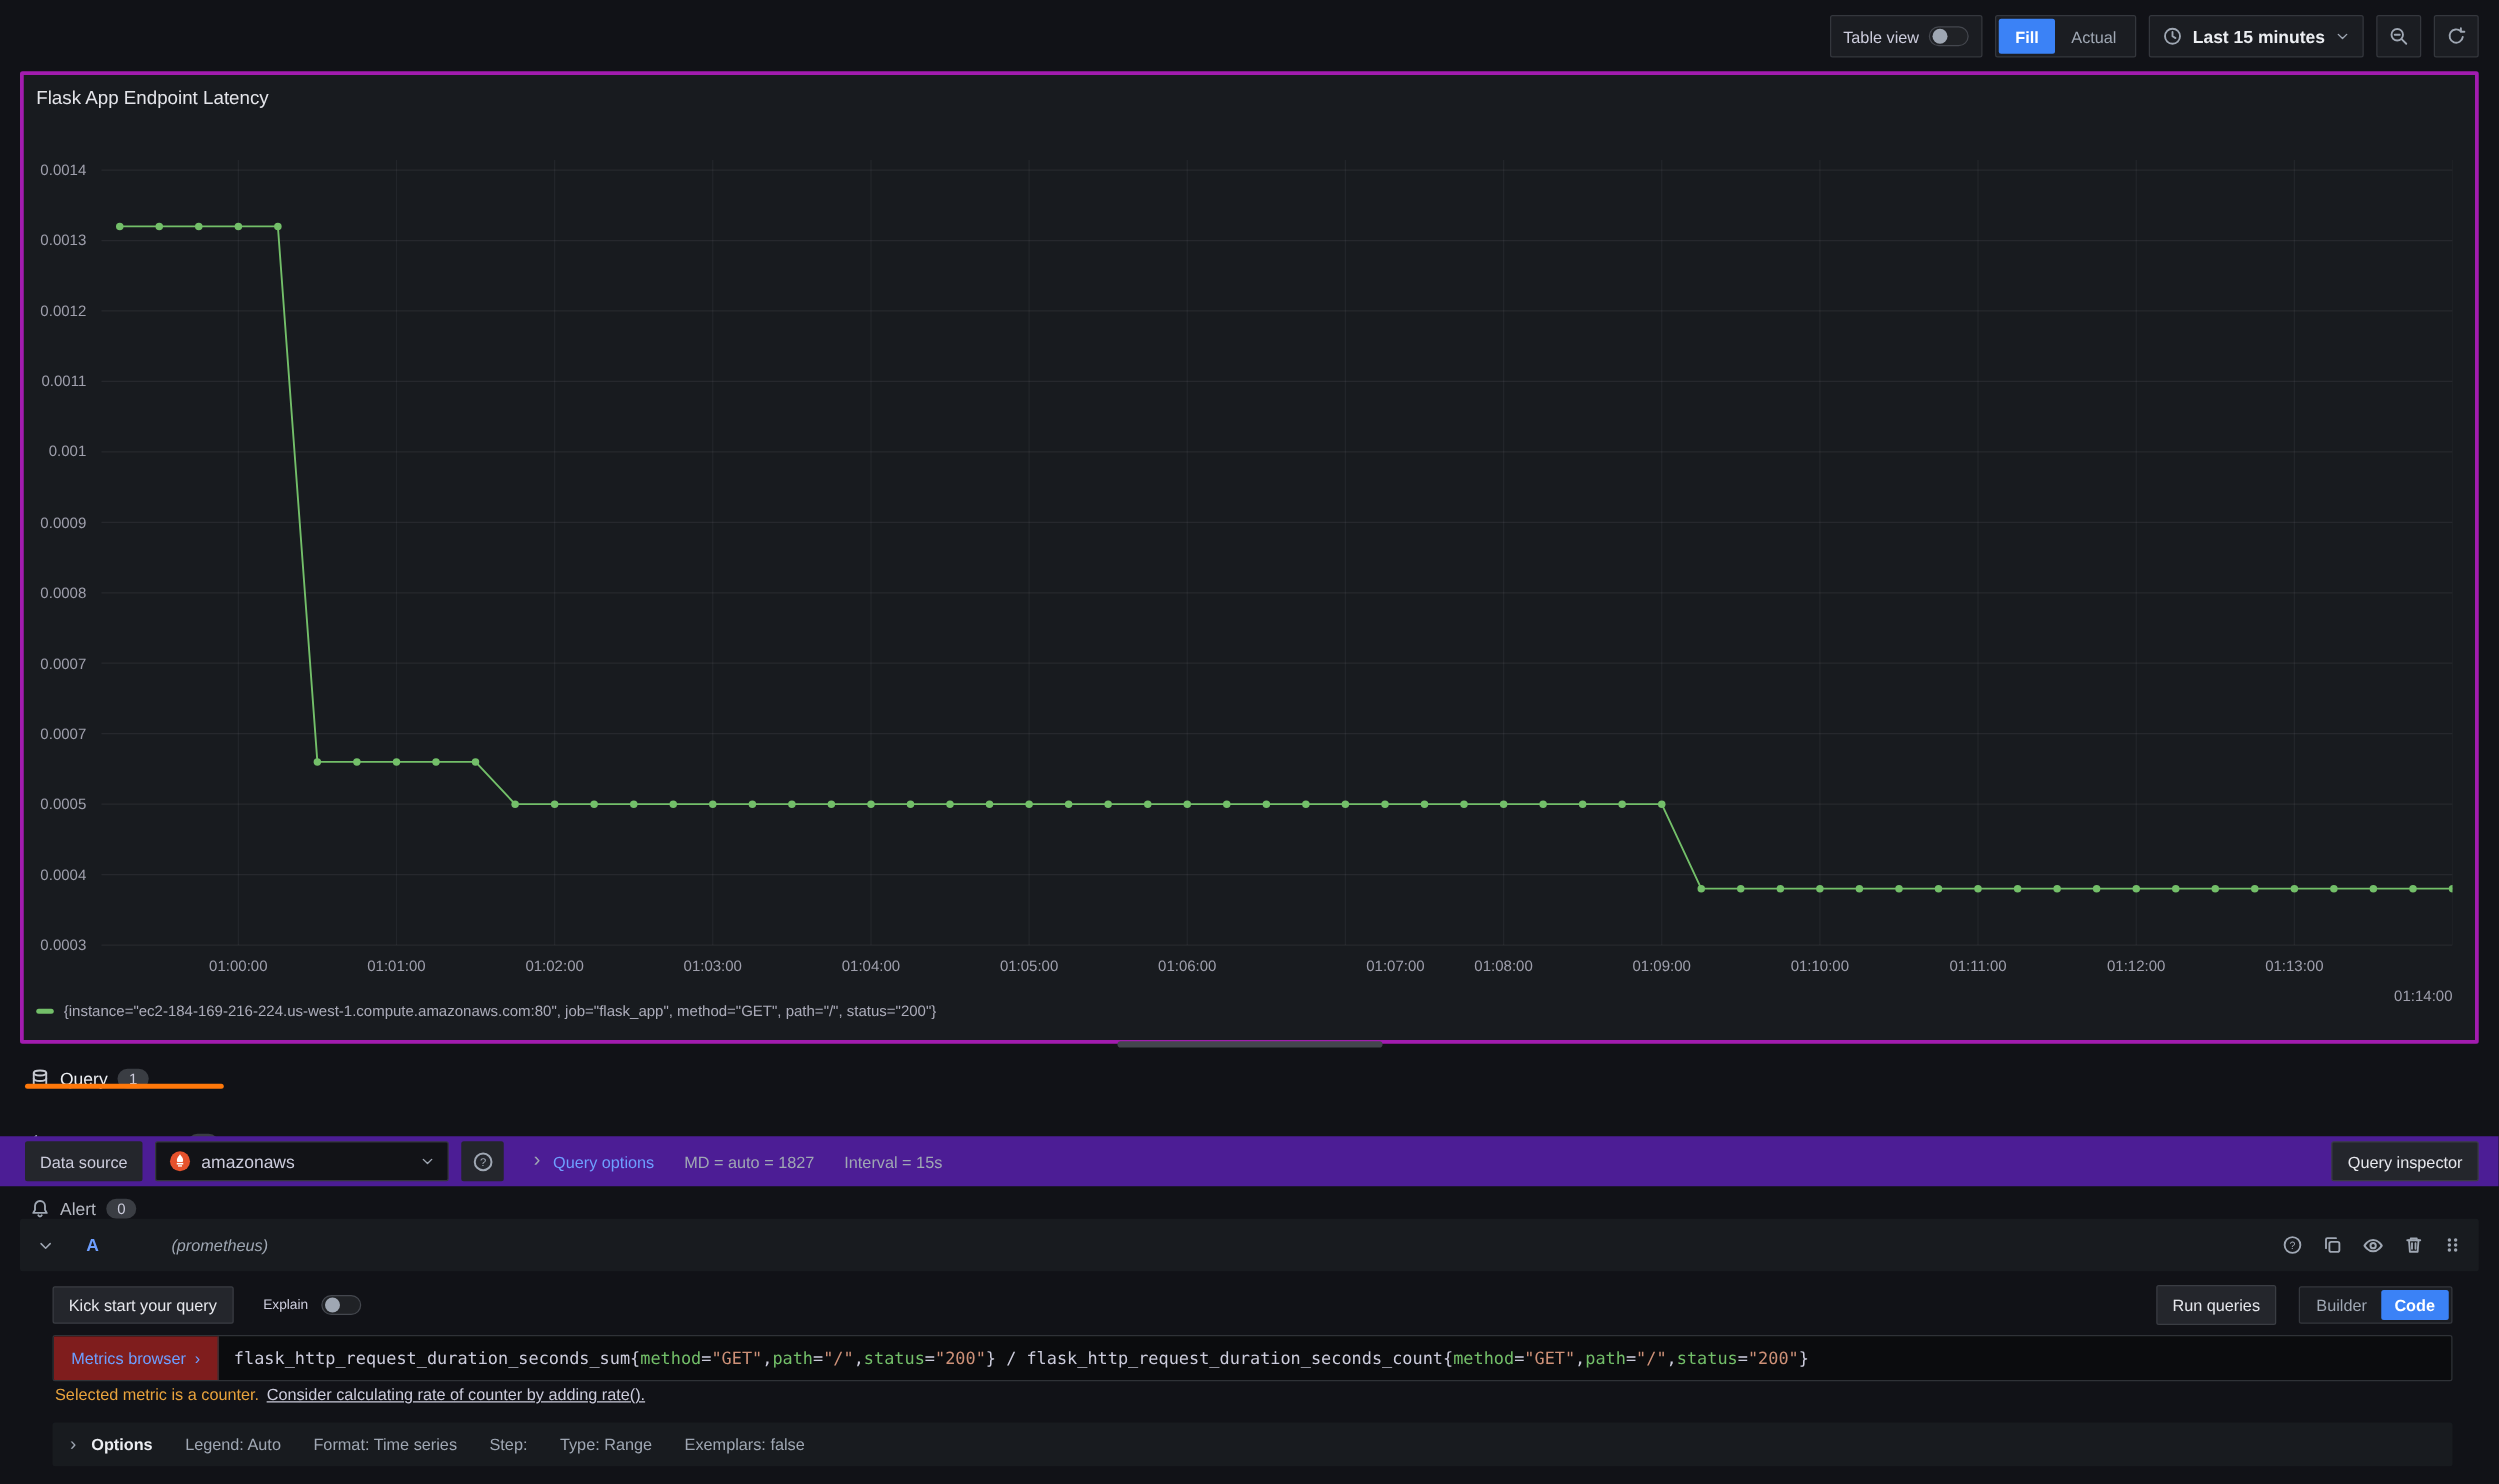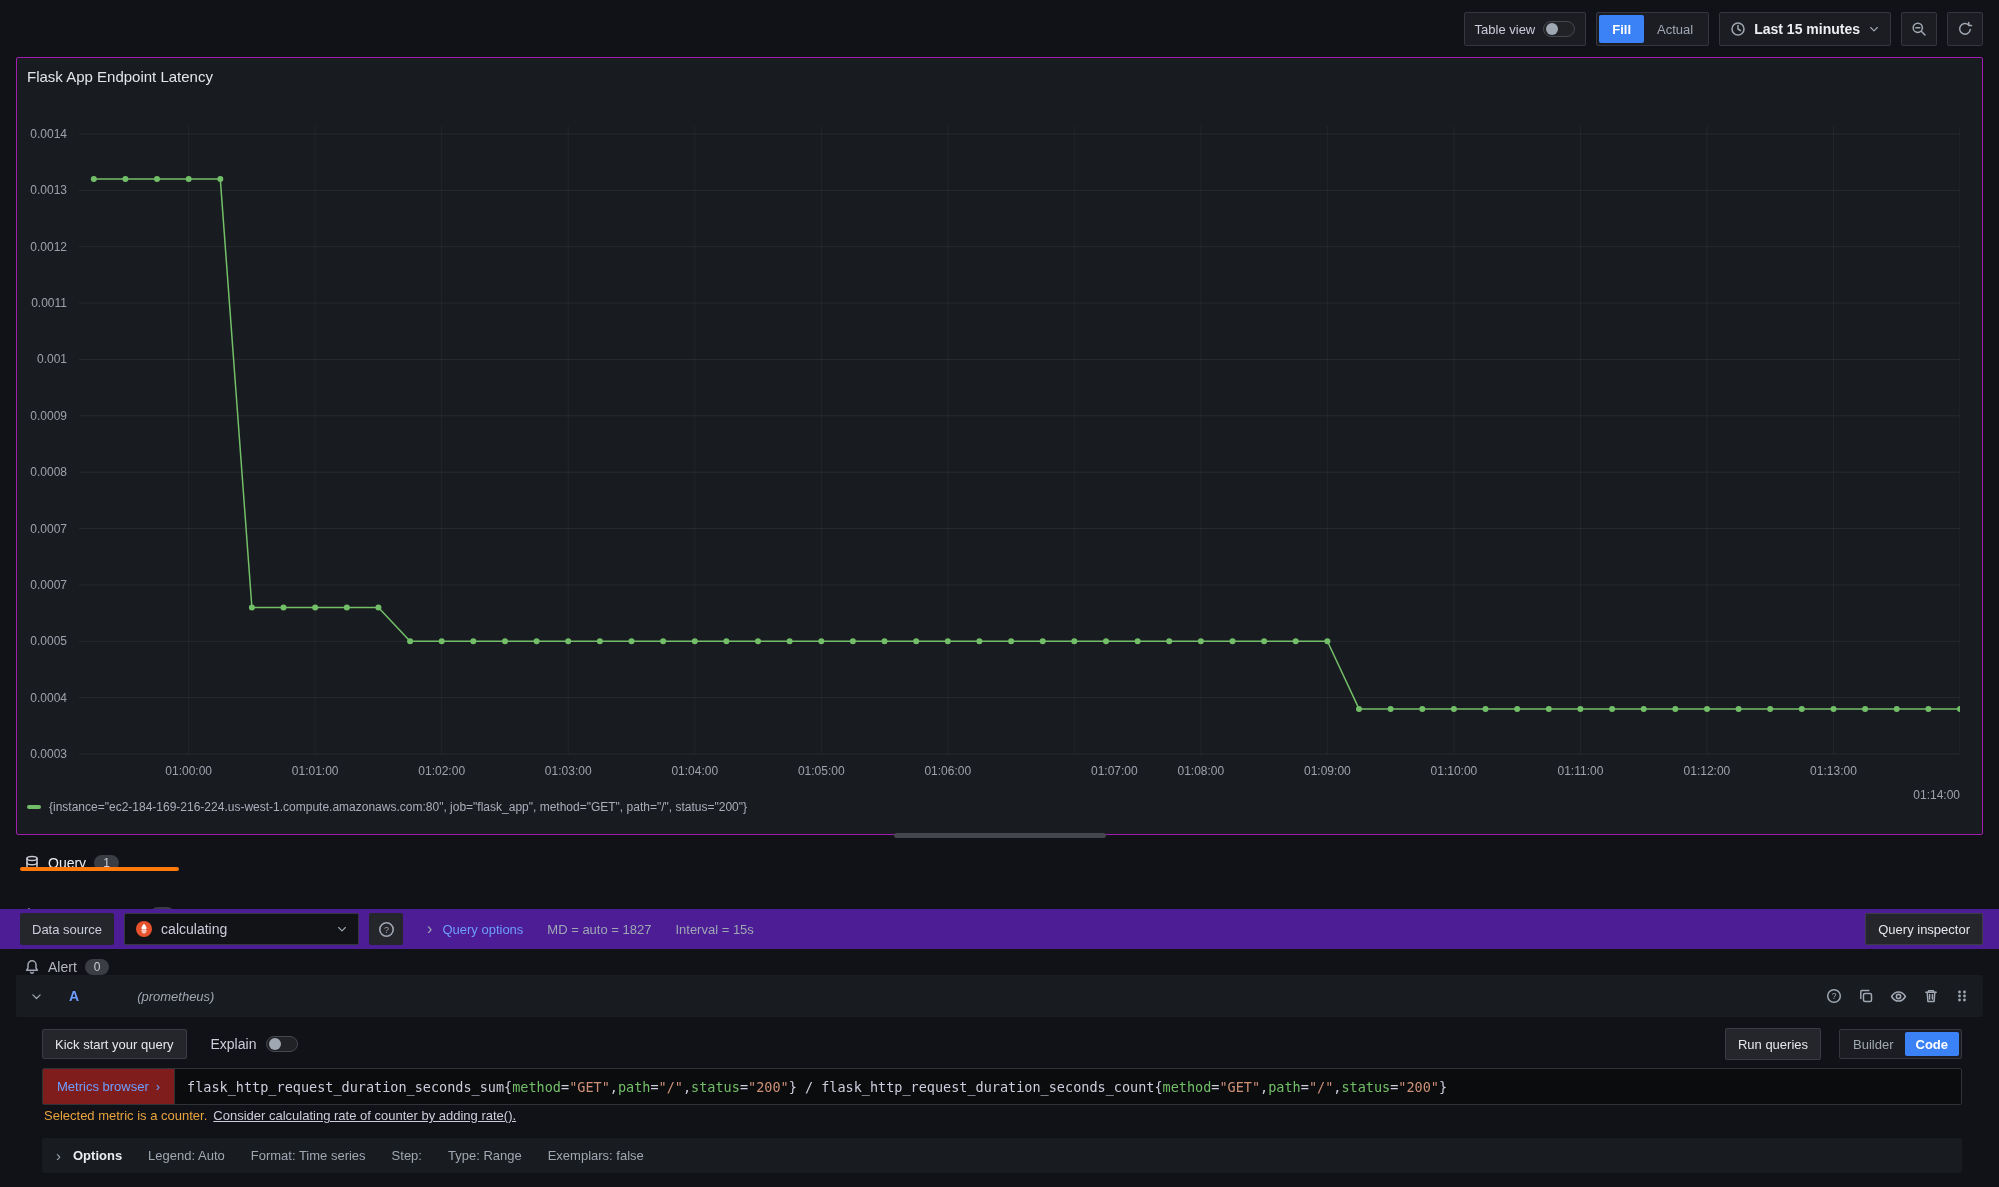--- a/index.html
+++ b/index.html
@@ -18,21 +18,21 @@
   .tb-box { display:flex; align-items:center; gap:8px; background:#1b1d22; border:1px solid #34373d; border-radius:2px; padding:0 10px; font-size:13px; color:#ccccdc; }
   .seg-group { display:flex; align-items:stretch; background:#1b1d22; border:1px solid #34373d; border-radius:2px; padding:2px; }
   .seg-item { display:flex; align-items:center; padding:0 13px; font-size:13px; color:#9fa7b3; border-radius:2px; cursor:pointer; }
   .seg-item.sel { background:#3b82f6; color:#fff; font-weight:700; }
   .toggle { width:32px; height:16px; border-radius:9px; background:#202226; border:1px solid #44474e; position:relative; cursor:pointer; }
   .toggle .knob { position:absolute; left:2px; top:1px; width:12px; height:12px; border-radius:50%; background:#9fa7b3; }
   .tb-btn { width:36px; display:flex; align-items:center; justify-content:center; background:#1b1d22; border:1px solid #34373d; border-radius:2px; cursor:pointer; }
   .time-label { font-size:14px; font-weight:700; color:#eceef2; }
 
   
-  .panel { position:absolute; top:57px; left:16px; width:1967px; height:778px; background:#181b1f; border:1px solid #a21caf; border-radius:2px; }
+  .panel { position:absolute; top:57px; left:16px; width:1967px; height:778px; background:#181b1f; border:3px solid #a21caf; border-radius:2px; }
   .panel-title { position:absolute; top:10px; left:10px; font-size:15px; font-weight:500; color:#e4e5ea; }
   #chart-svg { position:absolute; top:68px; left:62px; }
   .ytick { position:absolute; left:0; width:50px; text-align:right; font-size:12px; color:rgba(204,204,220,0.75); line-height:16px; }
   .xtick { position:absolute; top:706px; transform:translateX(-50%); font-size:12px; color:rgba(204,204,220,0.75); white-space:nowrap; }
   .xtick.last { transform:translateX(-100%); }
   .legend { position:absolute; top:742px; left:10px; display:flex; align-items:center; gap:8px; }
   .legend-swatch { width:14px; height:4px; border-radius:2px; }
   .legend-label { font-size:12px; color:rgba(204,204,220,0.82); }
 
   
@@ -60,21 +60,21 @@
   
   .qa-header { position:absolute; top:975px; left:16px; width:1967px; height:42px; background:#181b1f; border-radius:2px; display:flex; align-items:center; padding:0 14px 0 14px; gap:18px; }
   .refid { color:#6e9fff; font-size:14px; font-weight:700; margin-left:8px; }
   .ds-hint { color:#9fa7b3; font-size:13px; font-style:italic; margin-left:40px; }
   .qa-icons { margin-left:auto; display:flex; gap:16px; align-items:center; }
   .qa-icons .icon { cursor:pointer; }
 
   
   .row1 { position:absolute; top:1028px; left:42px; width:1920px; height:32px; display:flex; align-items:center; gap:24px; }
   .kickstart { height:30px; }
-  .explain-wrap { display:flex; align-items:center; gap:10px; font-size:14px; color:#ccccdc; }
+  .explain-wrap { display:flex; align-items:center; gap:10px; font-size:11px; color:#ccccdc; }
   .row1 .right { margin-left:auto; display:flex; gap:18px; align-items:center; }
   .bc-group { padding:2px; height:30px; }
   .bc-group .seg-item { padding:0 11px; }
 
   .query-field { position:absolute; top:1068px; left:42px; width:1920px; height:37px; display:flex; border:1px solid #2f3237; border-radius:2px; background:#0b0c0e; overflow:hidden; }
   .mb-box { background:#7f1d1d; border-right:1px solid #2f3237; display:flex; align-items:center; gap:7px; padding:0 14px; flex:none; cursor:pointer; }
   .mb-label { color:#6e9fff; font-size:13px; font-weight:500; }
   .code-area { display:flex; align-items:center; padding:0 12px; font-family:"DejaVu Sans Mono","Liberation Mono",monospace; font-size:13.5px; white-space:pre; }
   .seg-plain { color:#ccccdc; }
   .seg-label { color:#73bf69; }
@@ -304,21 +304,21 @@
   <div class="ds-label">Data source</div>
   <div class="ds-picker">
     <span class="icon">
       <svg width="18" height="18" viewBox="0 0 18 18">
           <circle cx="9" cy="9" r="8" fill="#e6522c"></circle>
           <path d="M9 3.4c1 1.6 2.5 2.8 2.5 4.6 0 .9-.35 1.5-.35 1.5h-4.3s-.35-.6-.35-1.5c0-1.8 1.5-3 2.5-4.6z" fill="#fff"></path>
           <rect x="6.4" y="10.3" width="5.2" height="1.3" fill="#fff"></rect>
           <rect x="7.4" y="12.2" width="3.2" height="1.1" fill="#fff"></rect>
         </svg>
     </span>
-    <span class="name">calculating</span>
+    <span class="name">amazonaws</span>
     <span class="icon">
       <svg class="ic" width="12" height="12" viewBox="0 0 16 16">
           <path d="M3.5 6l4.5 4.5L12.5 6"></path>
         </svg>
     </span>
   </div>
   <div class="ds-help">
     <span class="icon">
       <svg class="ic" width="17" height="17" viewBox="0 0 16 16">
           <circle cx="8" cy="8" r="6.3"></circle>

